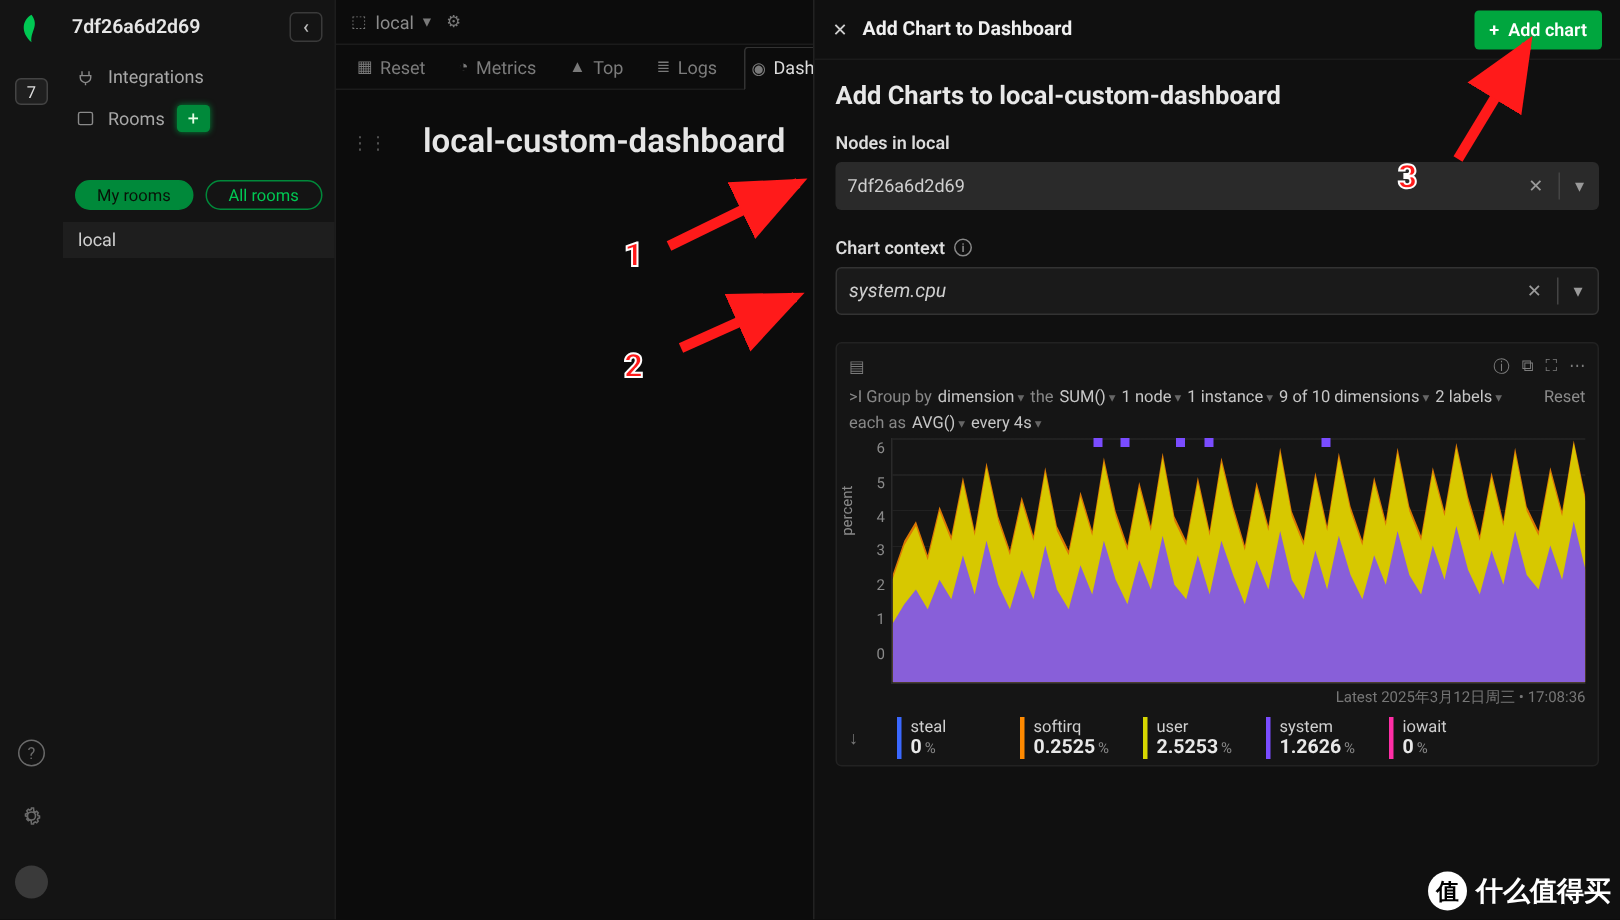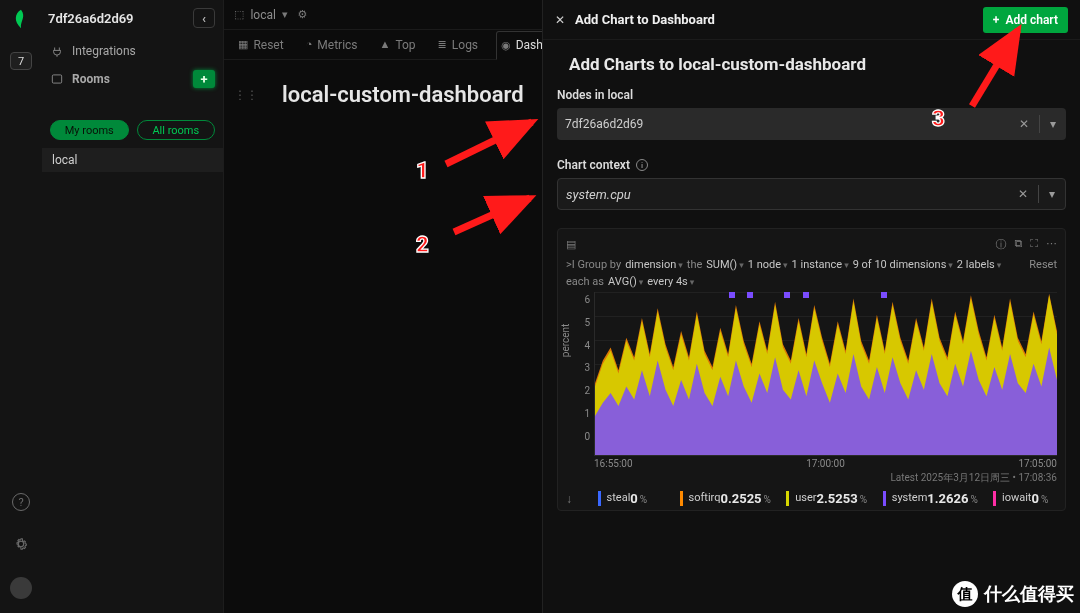--- a/index.html
+++ b/index.html
@@ -12,21 +12,21 @@
 .rail .badge { width: 22px; height: 18px; background: #1f1f1f; border: 1px solid #444; border-radius: 4px; color: #ddd; display: flex; align-items: center; justify-content: center; font-size: 11px; margin-top: 12px; }
 .rail .spacer { flex: 1; }
 .rail .rail-icon { width: 18px; height: 18px; border: 1.3px solid #6a6a6a; border-radius: 50%; display: flex; align-items: center; justify-content: center; color: #6a6a6a; font-size: 11px; margin-bottom: 14px; }
 .rail .rail-avatar { width: 22px; height: 22px; background: #3a3a3a; border-radius: 50%; margin-bottom: 14px; }
 
 
 .sidebar { width: 182px; background: #141414; border-right: 1px solid #1d1d1d; display: flex; flex-direction: column; padding-top: 6px; }
 .side-title { display: flex; align-items: center; justify-content: space-between; padding: 2px 8px 10px 6px; color: #e6e6e6; font-weight: 600; font-size: 13px; }
 .side-title .collapse { width: 22px; height: 20px; border: 1px solid #3a3a3a; border-radius: 4px; display: flex; align-items: center; justify-content: center; color: #bbb; }
 .side-row { display: flex; align-items: center; gap: 8px; padding: 6px 8px; color: #a8a8a8; cursor: pointer; }
-.side-row.rooms { justify-content: space-between; font-weight: bold; }
+.side-row.rooms { justify-content: flex-start; }
 .side-row .plus { width: 22px; height: 18px; background: #00893a; border-radius: 3px; display: flex; align-items: center; justify-content: center; color: #e6ffe6; font-size: 13px; box-shadow: 0 0 4px #00893a; }
 .room-toggle { display: flex; gap: 8px; padding: 4px 8px 8px 8px; margin-top: 22px; }
 .pill { flex: 1; border: 1px solid #00893a; border-radius: 10px; height: 20px; display: flex; align-items: center; justify-content: center; font-size: 11px; cursor: pointer; }
 .pill.filled { background: #00893a; color: #081208; }
 .pill.ghost  { color: #00c853; }
 .room-item { background: #1e1e1e; padding: 5px 10px; color: #cfcfcf; font-size: 12px; }
 .side-icon { width: 14px; height: 14px; display: inline-flex; }
 
 
 .main { flex: 1; background: #0c0c0c; position: relative; }
@@ -38,21 +38,21 @@
 .dash-name { color: #e6e6e6; font-size: 22px; font-weight: 600; padding: 22px 16px; }
 .main .hint { position: absolute; bottom: 148px; left: 0; right: 0; text-align: center; color: #bdbdbd; font-size: 12px; opacity: 0.7; }
 
 
 .panel { position: absolute; top: 0; right: 0; bottom: 0; width: 538px; background: #101010; border-left: 1px solid #222; display: flex; flex-direction: column; }
 .panel-head { height: 40px; display: flex; align-items: center; justify-content: space-between; padding: 0 12px; border-bottom: 1px solid #1b1b1b; }
 .panel-head .left { display: flex; align-items: center; gap: 10px; }
 .panel-head .title { color: #f0f0f0; font-weight: 700; font-size: 13px; }
 .add-btn { background: #00a63e; color: #fff; border: none; height: 26px; padding: 0 10px; border-radius: 3px; display: flex; align-items: center; gap: 6px; font-size: 12px; font-weight: 600; cursor: pointer; }
 .panel-body { padding: 14px 14px; overflow: hidden; }
-.panel-h1 { color: #e8e8e8; font-size: 17px; font-weight: 700; margin-bottom: 14px; margin-left: 12px; }
+.panel-h1 { color: #e8e8e8; font-size: 17px; font-weight: 700; margin-bottom: 14px; }
 .field-label { color: #dcdcdc; font-size: 12px; font-weight: 600; margin: 6px 0; display: flex; align-items: center; gap: 6px; }
 .field { display: flex; align-items: center; background: #2a2a2a; border-radius: 4px; height: 32px; padding: 0 8px; color: #cfcfcf; margin-bottom: 18px; }
 .field.light { background: #1a1a1a; border: 1px solid #333; }
 .field .val { flex: 1; color: #cfcfcf; }
 .field input { flex: 1; background: transparent; border: none; outline: none; color: #cfcfcf; font-size: 13px; font-style: italic; }
 .field .sep { width: 1px; height: 18px; background: #444; margin: 0 8px; }
 .field .ctl { color: #9a9a9a; cursor: pointer; padding: 0 2px; }
 
 
 .card { background: #151515; border: 1px solid #222; border-radius: 4px; padding: 8px 8px 4px 8px; }
@@ -69,21 +69,21 @@
 .plotarea { flex: 1; position: relative; border-left: 1px solid #2a2a2a; border-bottom: 1px solid #2a2a2a; overflow: hidden; }
 .grid { position: absolute; inset: 0; background: repeating-linear-gradient(to bottom, rgba(255,255,255,0.05) 0 1px, transparent 1px 24px); }
 .layer { position: absolute; inset: 0; }
 .layer svg { width: 100%; height: 100%; display: block; }
 .markers { position: absolute; top: 0; left: 0; right: 0; height: 6px; }
 .markers span { position: absolute; top: 0; width: 6px; height: 6px; background: #7a4cff; }
 .xaxis { display: flex; justify-content: space-between; padding: 2px 0 0 28px; color: #8a8a8a; font-size: 10px; }
 .latest { text-align: right; color: #777; font-size: 10px; padding: 2px 0; }
 .legend { display: flex; align-items: center; gap: 18px; padding-top: 4px; }
 .legend .dl { width: 14px; color: #777; }
-.legend .item { display: flex; border-left: 3px solid; padding-left: 6px; min-width: 64px; }
+.legend .item { display: flex; flex-direction: column; border-left: 3px solid; padding-left: 6px; min-width: 64px; }
 .legend .item .nm { color: #cfcfcf; font-size: 11px; }
 .legend .item .vv { color: #e8e8e8; font-weight: 700; font-size: 13px; }
 .legend .item .vv .pct { color: #888; font-size: 10px; font-weight: 400; margin-left: 2px; }
 
 
 .anno { position: absolute; pointer-events: none; }
 .anno.num { font-weight: 900; font-size: 22px; color: #ff1a1a; -webkit-text-stroke: 1.3px #fff; }
 .arrow { position: absolute; }
 .arrow svg { display: block; }
 
@@ -267,25 +267,20 @@
                 </div>
               <div class="layer">
                   <svg id="svg-chart" viewBox="0 0 500 150" preserveAspectRatio="none">
                     <path d="M0,150 L0.0,84.0 L8.5,63.0 L16.9,51.0 L25.4,72.0 L33.9,42.0 L42.4,60.0 L50.8,24.0 L59.3,57.0 L67.8,15.0 L76.3,48.0 L84.7,69.0 L93.2,36.0 L101.7,60.0 L110.2,18.0 L118.6,54.0 L127.1,69.0 L135.6,33.0 L144.1,57.0 L152.5,12.0 L161.0,45.0 L169.5,66.0 L178.0,27.0 L186.4,54.0 L194.9,9.0 L203.4,48.0 L211.9,63.0 L220.3,24.0 L228.8,57.0 L237.3,12.0 L245.8,42.0 L254.2,66.0 L262.7,27.0 L271.2,54.0 L279.7,6.0 L288.1,45.0 L296.6,63.0 L305.1,21.0 L313.6,54.0 L322.0,9.0 L330.5,42.0 L339.0,63.0 L347.5,24.0 L355.9,51.0 L364.4,6.0 L372.9,42.0 L381.4,60.0 L389.8,18.0 L398.3,45.0 L406.8,3.0 L415.3,36.0 L423.7,60.0 L432.2,21.0 L440.7,51.0 L449.2,6.0 L457.6,42.0 L466.1,57.0 L474.6,18.0 L483.1,45.0 L491.5,1.5 L500.0,36.0 L500,150 Z" fill="#ff8a00" fill-opacity="0.85"></path>
                     <path d="M0,150 L0.0,87.0 L8.5,66.0 L16.9,54.0 L25.4,75.0 L33.9,45.0 L42.4,63.0 L50.8,27.0 L59.3,60.0 L67.8,18.0 L76.3,51.0 L84.7,72.0 L93.2,39.0 L101.7,63.0 L110.2,21.0 L118.6,57.0 L127.1,72.0 L135.6,36.0 L144.1,60.0 L152.5,15.0 L161.0,48.0 L169.5,69.0 L178.0,30.0 L186.4,57.0 L194.9,12.0 L203.4,51.0 L211.9,66.0 L220.3,27.0 L228.8,60.0 L237.3,15.0 L245.8,45.0 L254.2,69.0 L262.7,30.0 L271.2,57.0 L279.7,9.0 L288.1,48.0 L296.6,66.0 L305.1,24.0 L313.6,57.0 L322.0,12.0 L330.5,45.0 L339.0,66.0 L347.5,27.0 L355.9,54.0 L364.4,9.0 L372.9,45.0 L381.4,63.0 L389.8,21.0 L398.3,48.0 L406.8,6.0 L415.3,39.0 L423.7,63.0 L432.2,24.0 L440.7,54.0 L449.2,9.0 L457.6,45.0 L466.1,60.0 L474.6,21.0 L483.1,48.0 L491.5,3.0 L500.0,39.0 L500,150 Z" fill="#d6d600" fill-opacity="0.85"></path>
                     <path d="M0,150 L0.0,114.0 L8.5,102.0 L16.9,93.0 L25.4,105.0 L33.9,87.0 L42.4,99.0 L50.8,72.0 L59.3,96.0 L67.8,63.0 L76.3,90.0 L84.7,105.0 L93.2,81.0 L101.7,99.0 L110.2,66.0 L118.6,93.0 L127.1,105.0 L135.6,78.0 L144.1,96.0 L152.5,63.0 L161.0,87.0 L169.5,102.0 L178.0,75.0 L186.4,93.0 L194.9,60.0 L203.4,90.0 L211.9,99.0 L220.3,72.0 L228.8,96.0 L237.3,63.0 L245.8,84.0 L254.2,102.0 L262.7,75.0 L271.2,93.0 L279.7,57.0 L288.1,87.0 L296.6,99.0 L305.1,69.0 L313.6,93.0 L322.0,60.0 L330.5,84.0 L339.0,99.0 L347.5,72.0 L355.9,90.0 L364.4,57.0 L372.9,84.0 L381.4,96.0 L389.8,66.0 L398.3,87.0 L406.8,54.0 L415.3,81.0 L423.7,96.0 L432.2,69.0 L440.7,90.0 L449.2,57.0 L457.6,84.0 L466.1,93.0 L474.6,66.0 L483.1,87.0 L491.5,51.0 L500.0,81.0 L500,150 Z" fill="#7a4cff" fill-opacity="0.85"></path>
                   </svg>
                 </div>
             </div>
           </div>
-          <div class="xaxis" id="xaxis">
-              <span>16:55:00</span>
-              <span>17:00:00</span>
-              <span>17:05:00</span>
-            </div>
           <div class="latest">Latest   2025年3月12日周三 • 17:08:36</div>
           <div class="legend">
             <span class="dl">↓</span>
             <div class="item" style="border-color:#3a68ff">
                 <span class="nm">steal</span>
                 <span class="vv"><span>0</span><span class="pct">%</span></span>
               </div>
             <div class="item" style="border-color:#ff8a00">
                 <span class="nm">softirq</span>
                 <span class="vv"><span>0.2525</span><span class="pct">%</span></span>

